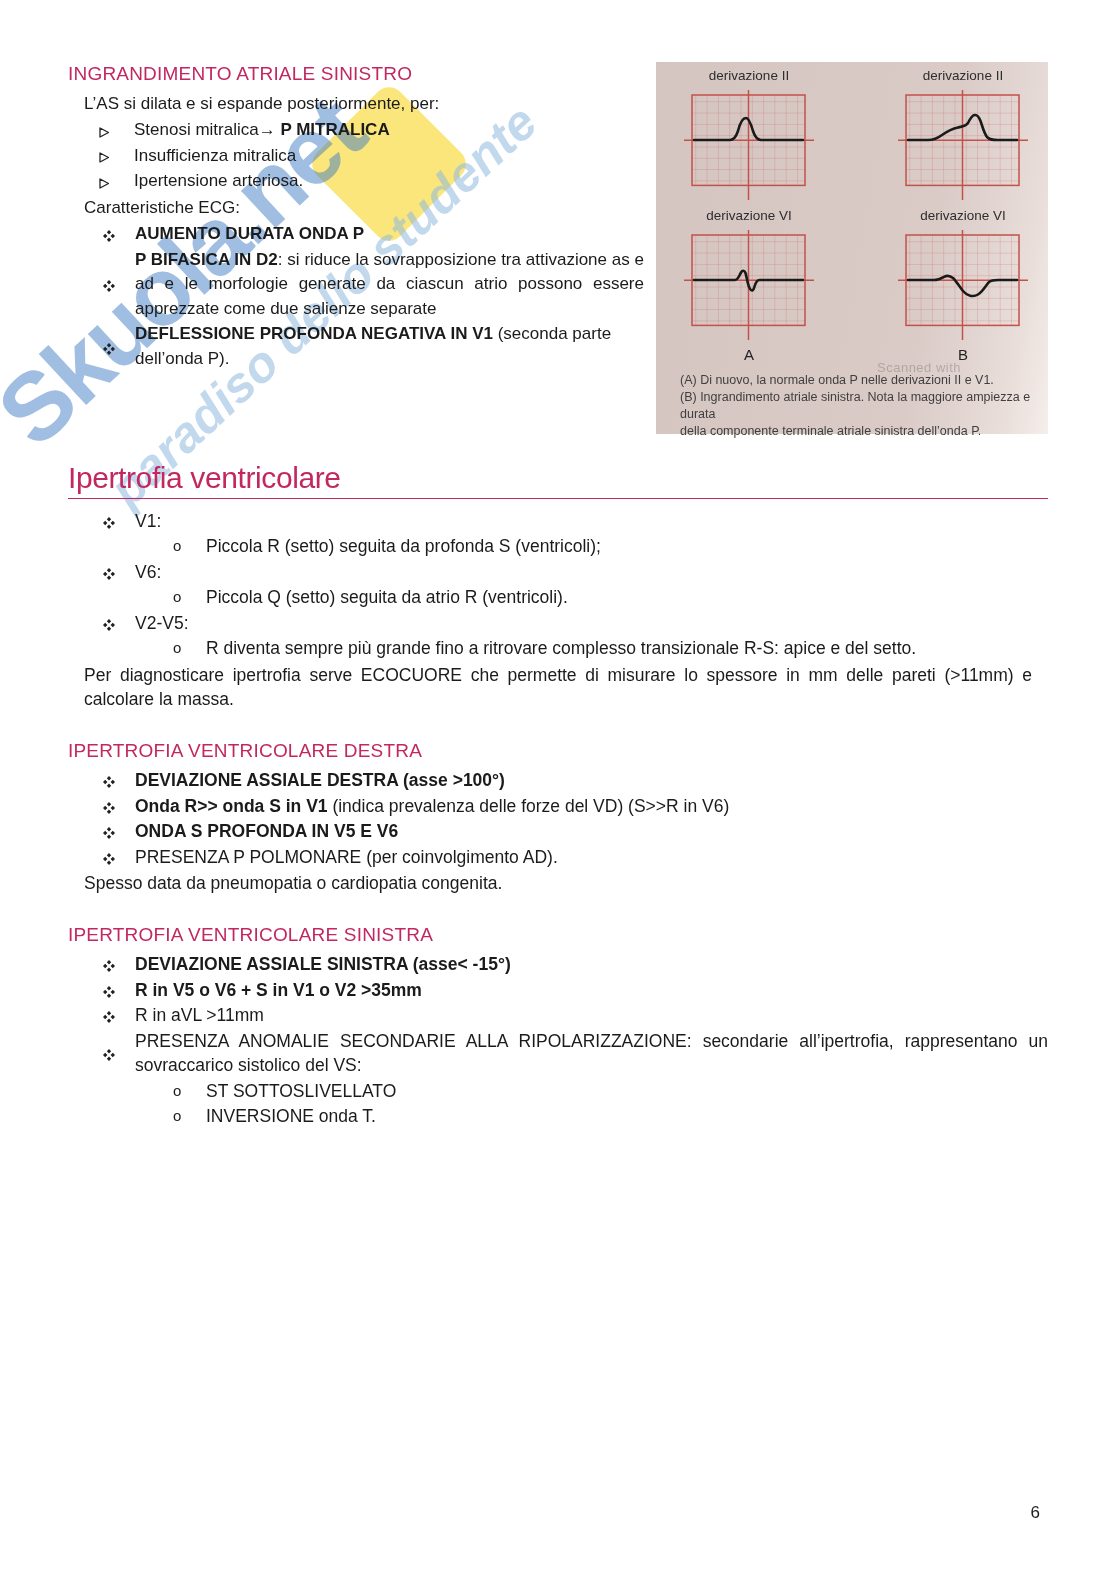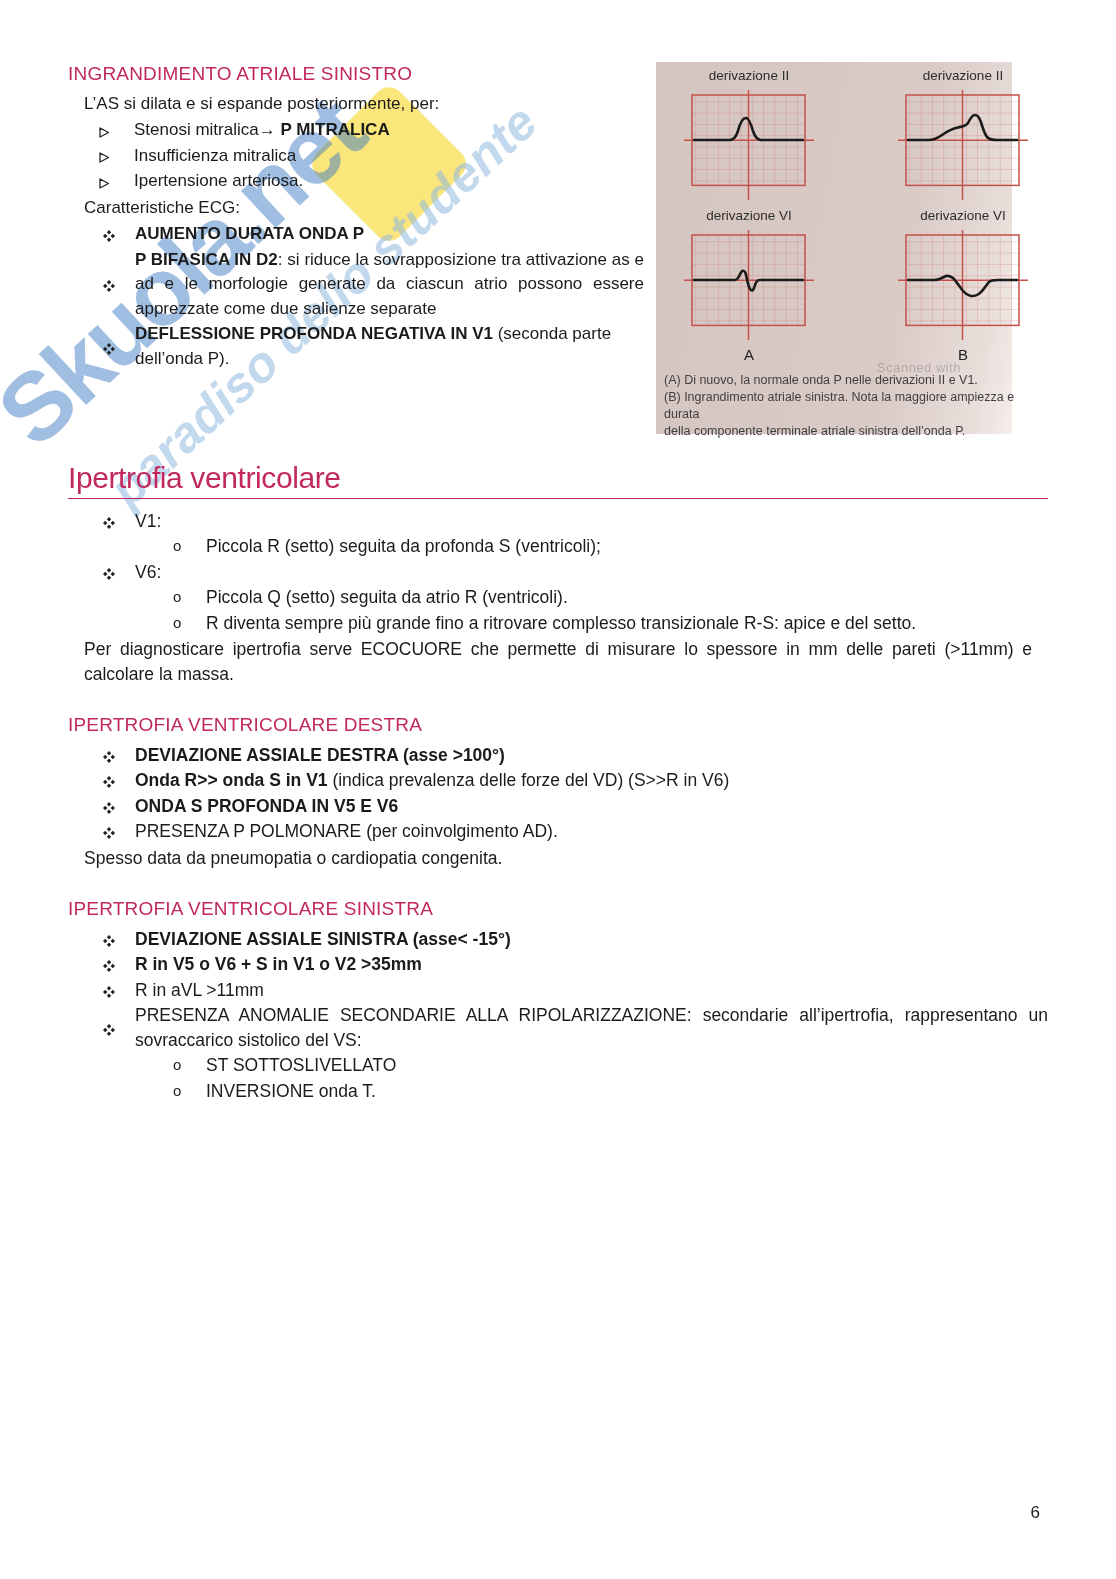--- a/index.html
+++ b/index.html
@@ -40,29 +40,29 @@
   .arrow-list .mk{width:36px;}
   .diamond-list{margin-left:35px !important;}
   .diamond-list .mk{width:32px;}
   .mk{flex:0 0 auto;padding-top:4px;}
   .mk svg{display:block;}
   .txt{flex:1 1 auto;}
   .bld{font-weight:bold;}
   li.subitem{margin-left:70px !important;}
   li.subitem .mk{width:33px;padding-top:0;font-size:15px;}
   
-  .photo{position:absolute;z-index:1;left:656px;top:62px;width:356px;height:372px;
+  .photo{position:absolute;z-index:1;left:656px;top:62px;width:392px;height:372px;
     background:linear-gradient(100deg,#d5c5c1 0%,#dacbc7 68%,#e9deda 90%,#f5eeeb 100%);}
   .pan-label{position:absolute;width:130px;text-align:center;font-size:13.5px;color:#2e2e2e;}
   .col-label{position:absolute;font-size:15px;color:#222;}
   .panel{position:absolute;width:130px;height:110px;}
   .grid-minor{stroke:var(--ecg-grid-red);stroke-width:.7;opacity:.55;fill:none;}
   .grid-major{stroke:var(--ecg-grid-red);stroke-width:1.5;fill:none;}
   .trace{stroke:var(--ecg-trace);stroke-width:2.6;fill:none;stroke-linecap:round;stroke-linejoin:round;}
-  .caption{position:absolute;left:8px;top:310px;width:378px;font-size:12.5px;line-height:17px;color:#3f3f3f;}
+  .caption{position:absolute;left:24px;top:310px;width:378px;font-size:12.5px;line-height:17px;color:#3f3f3f;}
   .scanmark{position:absolute;left:221px;top:298px;font-size:13px;color:#6b6b6b;opacity:.38;letter-spacing:.5px;}
   .pageno{position:absolute;z-index:1;right:76px;bottom:56px;font-size:17px;color:#222;
     font-family:"Liberation Sans",sans-serif;}
 </style>
 </head>
 <body>
 
 <div class="page">
 
   <div class="watermark">
@@ -153,20 +153,28 @@
         <span class="mk">
             <svg width="12" height="12" viewBox="0 0 12 12" fill="#222">
               <path d="M6 0l2.2 2.2L6 4.4 3.8 2.2zM9.8 3.8L12 6 9.8 8.2 7.6 6zM2.2 3.8L4.4 6 2.2 8.2 0 6zM6 7.6l2.2 2.2L6 12 3.8 9.8z"></path>
             </svg>
           </span>
         <span class="txt">V6:</span>
       </li>
       <li class="subitem">
         <span class="mk">o</span>
         <span class="txt">Piccola Q (setto) seguita da atrio R (ventricoli).</span>
+      </li>
+      <li>
+        <span class="mk">
+            <svg width="12" height="12" viewBox="0 0 12 12" fill="#222">
+              <path d="M6 0l2.2 2.2L6 4.4 3.8 2.2zM9.8 3.8L12 6 9.8 8.2 7.6 6zM2.2 3.8L4.4 6 2.2 8.2 0 6zM6 7.6l2.2 2.2L6 12 3.8 9.8z"></path>
+            </svg>
+          </span>
+        <span class="txt">V2-V5:</span>
       </li>
       <li class="subitem">
         <span class="mk">o</span>
         <span class="txt">R diventa sempre più grande fino a ritrovare complesso transizionale R-S: apice e del setto.</span>
       </li>
     </ul>
     <p class="just">Per diagnosticare ipertrofia serve ECOCUORE che permette di misurare lo spessore in mm delle pareti (&gt;11mm) e calcolare la massa.</p>
 
     <h2 class="sec gap">IPERTROFIA VENTRICOLARE DESTRA</h2>
     <ul class="blist diamond-list">

